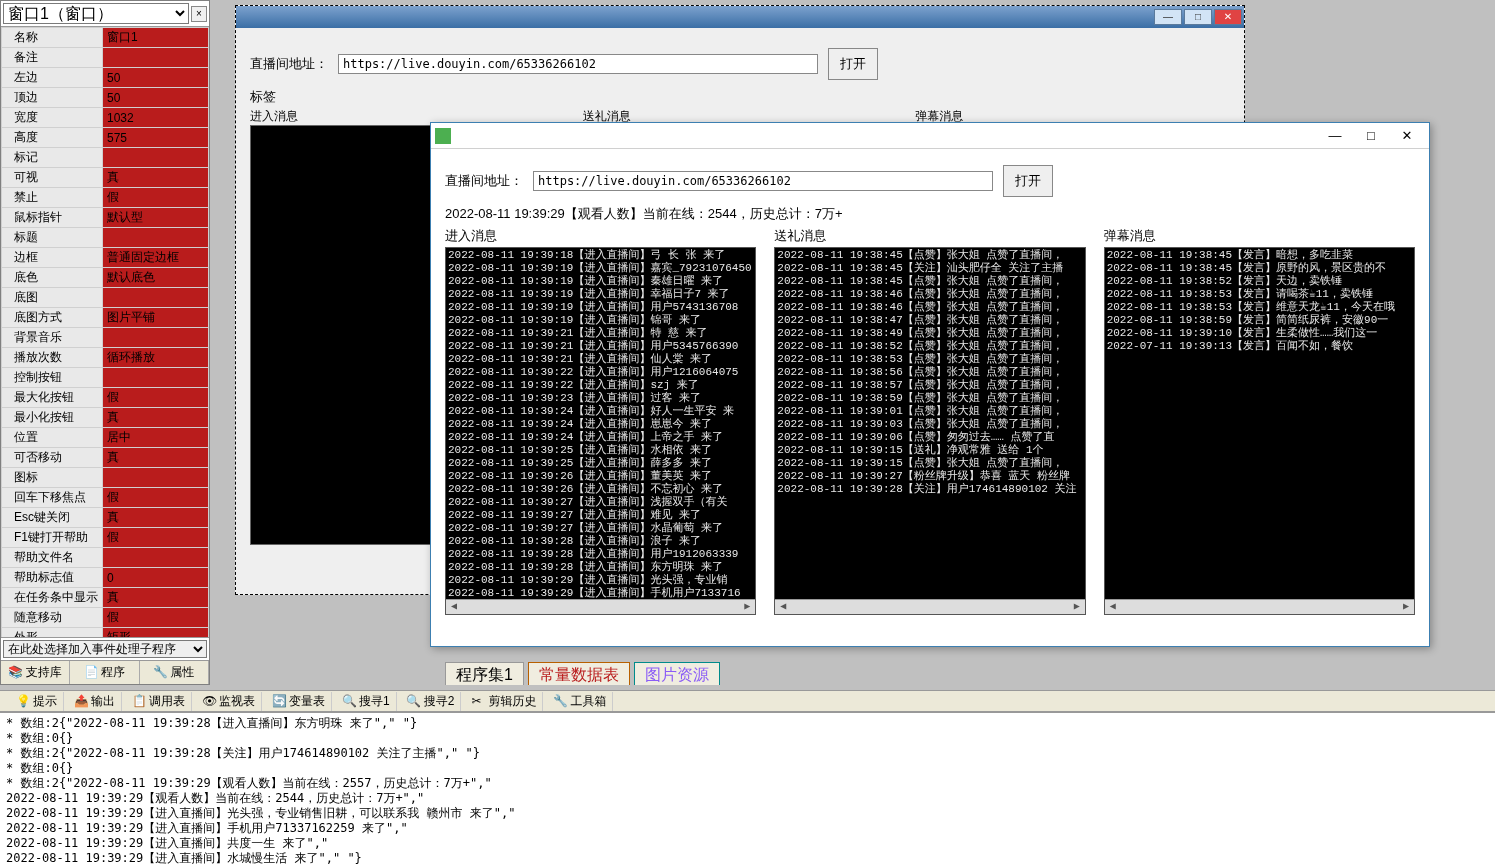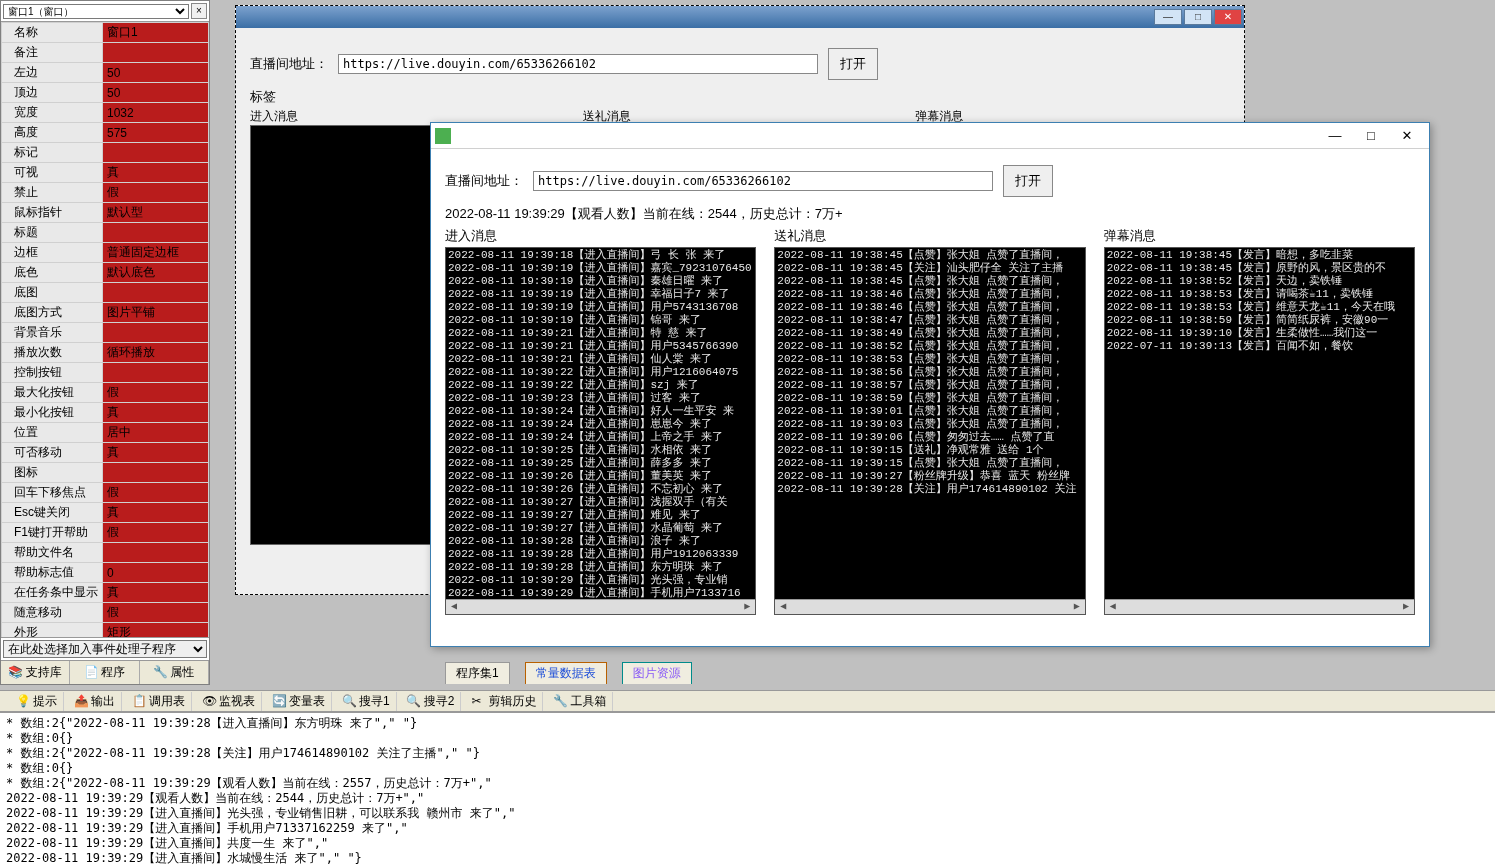--- a/index.html
+++ b/index.html
@@ -1,21 +1,21 @@
 <!DOCTYPE html>
 <html><head>
 <meta charset="utf-8">
 <style>
 * { box-sizing: border-box; margin: 0; padding: 0; }
 body { font-family: "Microsoft YaHei", SimSun, sans-serif; font-size: 12px; background: #c0c0c0; overflow: hidden; width: 1495px; height: 868px; position: relative; }
 
 
 .left-panel { position: absolute; left: 0; top: 0; width: 210px; height: 685px; background: #fff; border: 1px solid #808080; display: flex; flex-direction: column; }
 .dropdown-row { display: flex; align-items: center; padding: 2px; border-bottom: 1px solid #999; }
-.dropdown-row select { flex: 1; font-size: 10px; border: 1px solid #7a7a7a; background: #fff; }
+.dropdown-row select { flex: 1; font-size: 16px; border: 1px solid #7a7a7a; background: #fff; }
 .dropdown-row .btn { width: 16px; height: 16px; border: 1px solid #888; background: #f0f0f0; font-size: 10px; text-align: center; line-height: 14px; cursor: pointer; margin-left: 2px; }
 .prop-scroll { flex: 1; overflow-y: auto; background: #f6f6f6; }
 .prop-table { width: 100%; border-collapse: collapse; font-size: 12px; }
 .prop-table td { border: 1px solid #d0d0d0; padding: 1px 4px; height: 16px; white-space: nowrap; overflow: hidden; }
 .prop-table .prop-name { width: 90px; background: #e9e9e9; padding-left: 12px; }
 .prop-table .prop-value { background: #b91c1c; }
 .event-sel { padding: 2px; border-top: 1px solid #999; }
 .event-sel select { width: 100%; font-size: 12px; border: 1px solid #7a7a7a; }
 .panel-tabs { display: flex; border-top: 1px solid #999; background: #ece9d8; }
 .panel-tab { flex: 1; text-align: center; padding: 3px 2px; border-right: 1px solid #aaa; font-size: 12px; cursor: pointer; }
@@ -50,23 +50,23 @@
 .runtime-body .url-row { margin: 8px 0; }
 .status-line { font-size: 13px; margin: 6px 0 4px; }
 .runtime-cols { display: flex; gap: 18px; }
 .rt-col { flex: 1; display: flex; flex-direction: column; }
 .rt-col .col-title { font-size: 13px; margin-bottom: 2px; }
 .rt-log { background: #000; color: #e8e8e8; font-family: Consolas, "Courier New", monospace; font-size: 11px; height: 368px; overflow: auto; padding: 1px 2px; line-height: 13px; white-space: nowrap; border: 1px solid #555; position: relative; }
 .rt-log .hscroll { position: absolute; bottom: 0; left: 0; right: 0; height: 15px; background: #ddd; border-top: 1px solid #999; display: flex; justify-content: space-between; }
 .rt-log .hscroll span { width: 16px; text-align: center; color: #555; font-size: 10px; cursor: pointer; }
 
 
-.file-tabs { position: absolute; left: 225px; top: 662px; display: flex; gap: 15px; font-size: 12px; }
+.file-tabs { position: absolute; left: 225px; top: 662px; display: flex; gap: 4px; font-size: 16px; }
 .file-tab { padding: 2px 10px; border: 1px solid #999; background: #f0ede0; cursor: pointer; border-bottom: none; }
-.file-tab.orange { color: #1d4ed8; border-color: #b86000; }
+.file-tab.orange { color: #b91c1c; border-color: #b86000; }
 .file-tab.green { color: #8b5cf6; border-color: #008b8b; }
 
 
 .tool-strip { position: absolute; left: 0; top: 690px; right: 0; height: 22px; background: #ece9d8; border-top: 1px solid #999; border-bottom: 1px solid #999; display: flex; align-items: center; padding: 0 10px; gap: 4px; font-size: 12px; }
 .tool-strip .tbtn { padding: 1px 6px; cursor: pointer; display: flex; align-items: center; gap: 3px; border-right: 1px solid #ccc; }
 .tool-strip .ticon { width: 14px; height: 14px; display: inline-block; }
 
 
 .output-pane { position: absolute; left: 0; top: 712px; right: 0; bottom: 0; background: #fff; border-top: 1px solid #999; padding: 3px 6px; font-family: SimSun, monospace; font-size: 12px; overflow: auto; white-space: pre; line-height: 15px; }
 </style>

